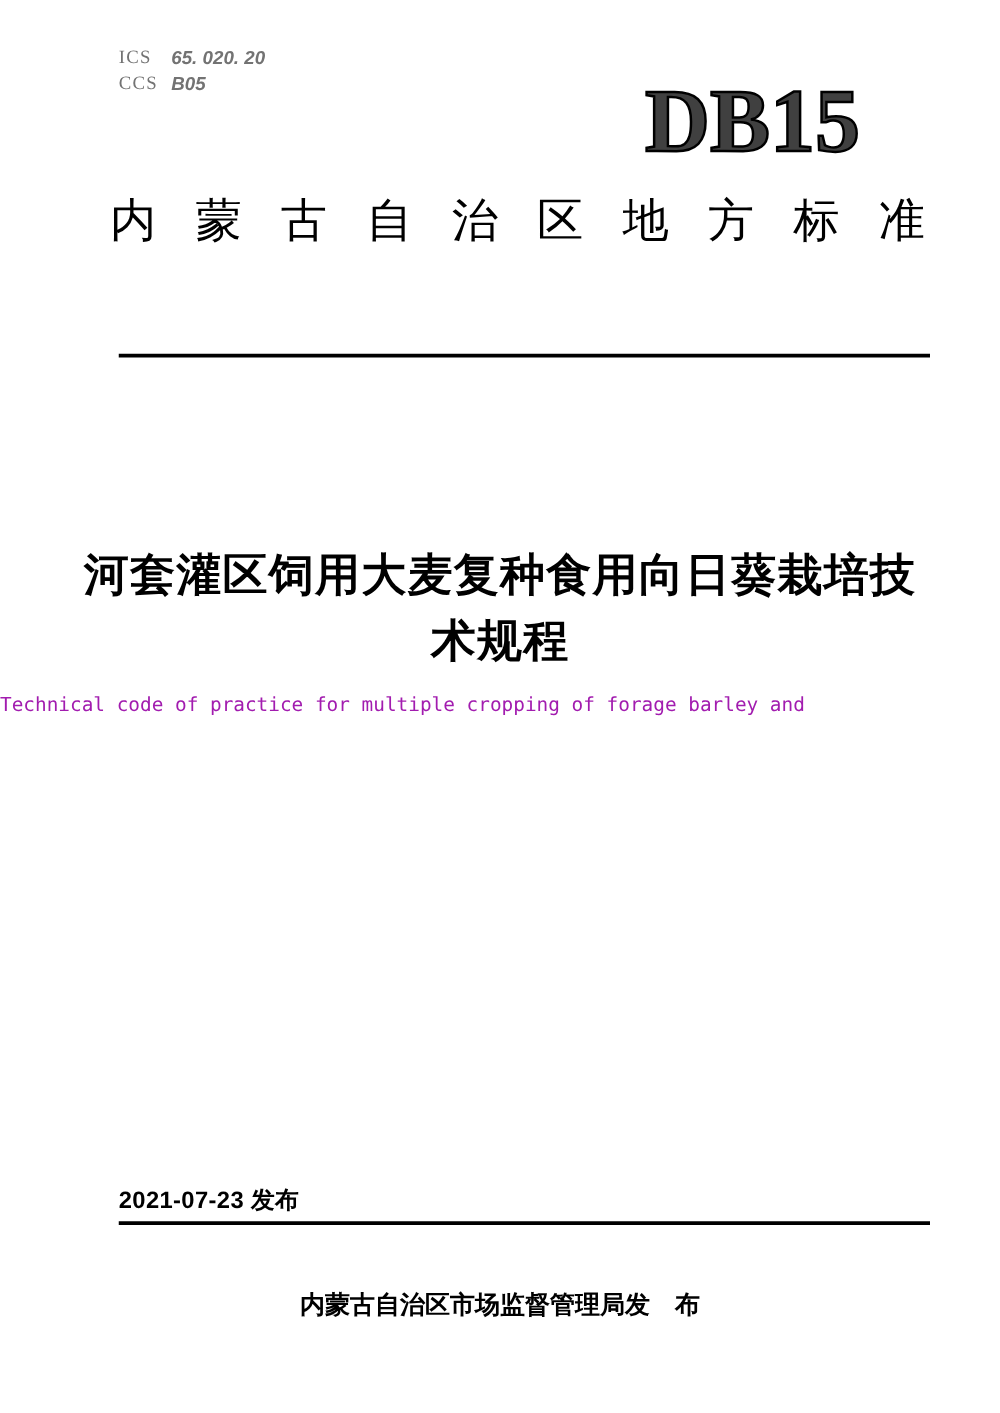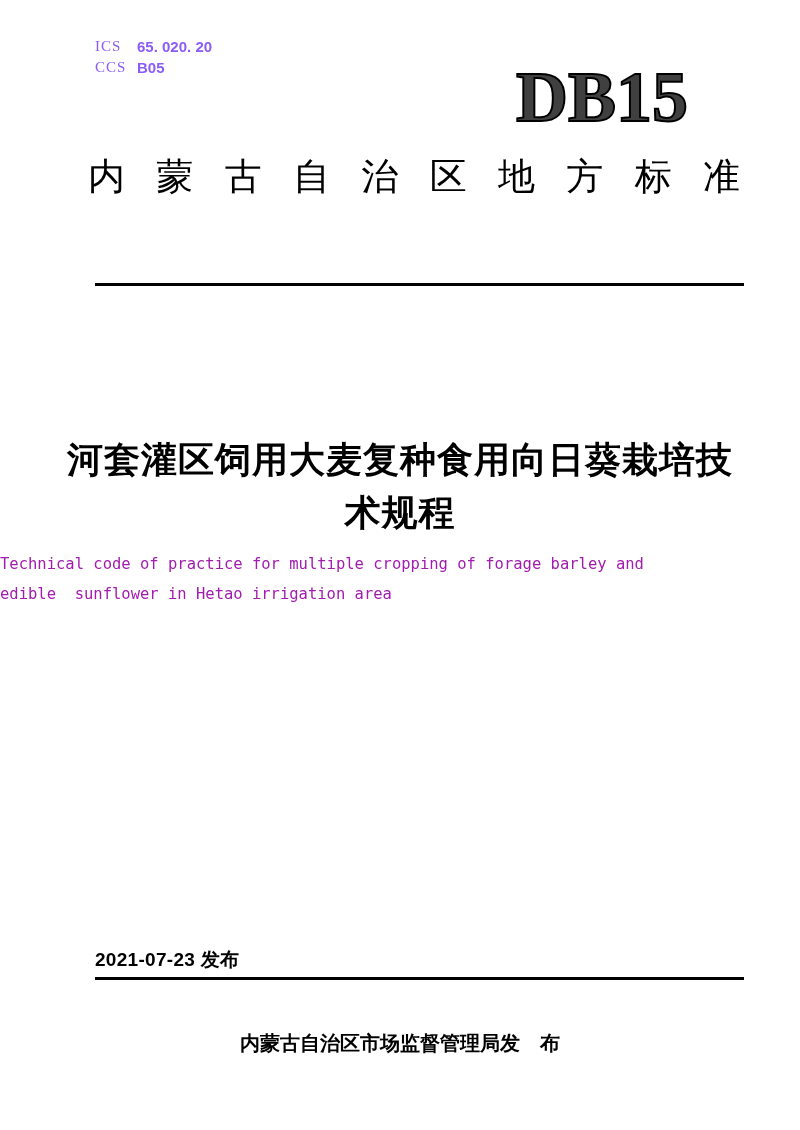--- a/index.html
+++ b/index.html
@@ -18,25 +18,25 @@
   }
 
   
   .ics-block {
     position: absolute;
     left: 95px;
     top: 36px;
     font-family: "Liberation Serif", serif;
     font-size: 15px;
     line-height: 21px;
-    color: #8b5cf6;
+    color: #737373;
   }
   .ics-row { display: flex; }
   .ics-row .code-label { width: 42px; letter-spacing: 1px; }
-  .ics-row .code-value { font-weight: bold; font-family: "Liberation Sans", sans-serif; }
+  .ics-row .code-value { font-weight: bold; font-family: "Liberation Sans", sans-serif; font-style: italic; }
 
   
   .db-logo {
     position: absolute;
     top: 68px;
     right: 112px;
     font-family: "Liberation Serif", serif;
     font-size: 72px;
     font-weight: bold;
     line-height: 58px;
@@ -167,21 +167,20 @@
 
   <div class="rule rule-top"></div>
 
   <div class="title-zh">
     <div>河套灌区饲用大麦复种食用向日葵栽培技</div>
     <div>术规程</div>
   </div>
 
   <div class="title-en">
     <div>Technical code of practice for multiple cropping of forage barley and</div>
-    <div>edible  sunflower in Hetao irrigation area</div>
   </div>
 
   <div class="dates-row">
     <span>2021-07-23 发布</span>
   </div>
 
   <div class="rule rule-bottom"></div>
 
   <div class="publisher">
     <span>内蒙古自治区市场监督管理局</span>

